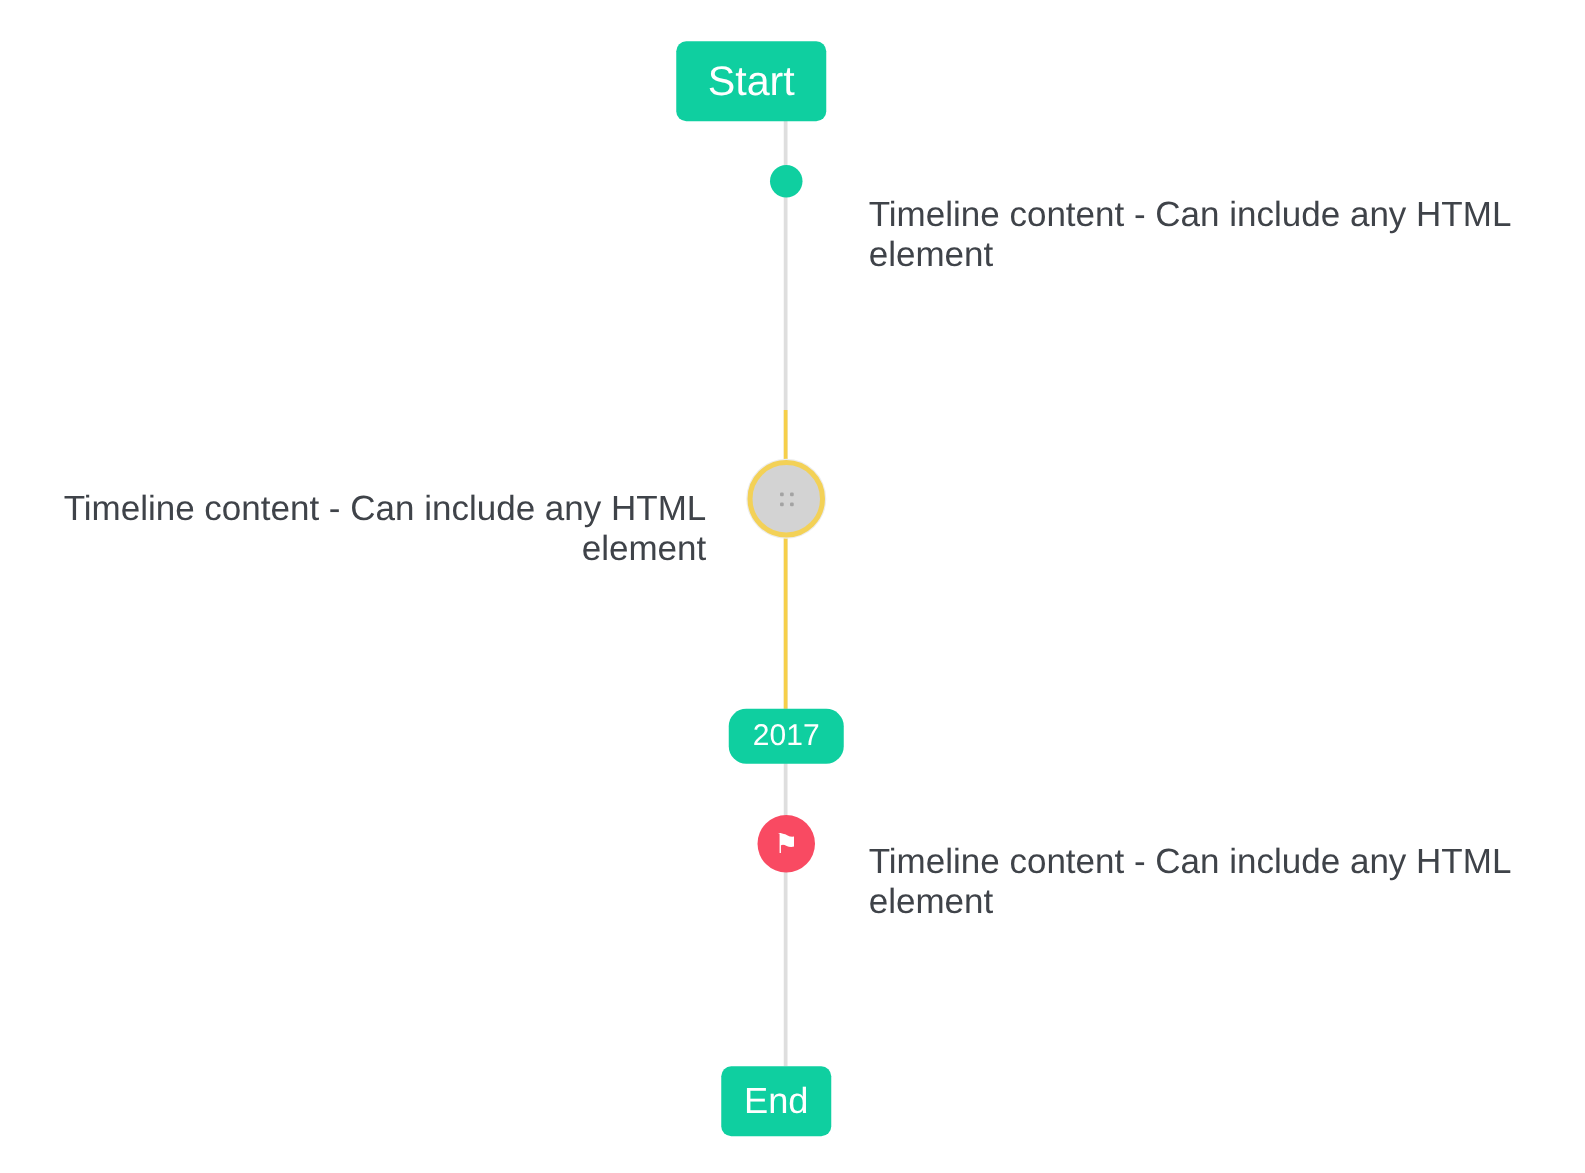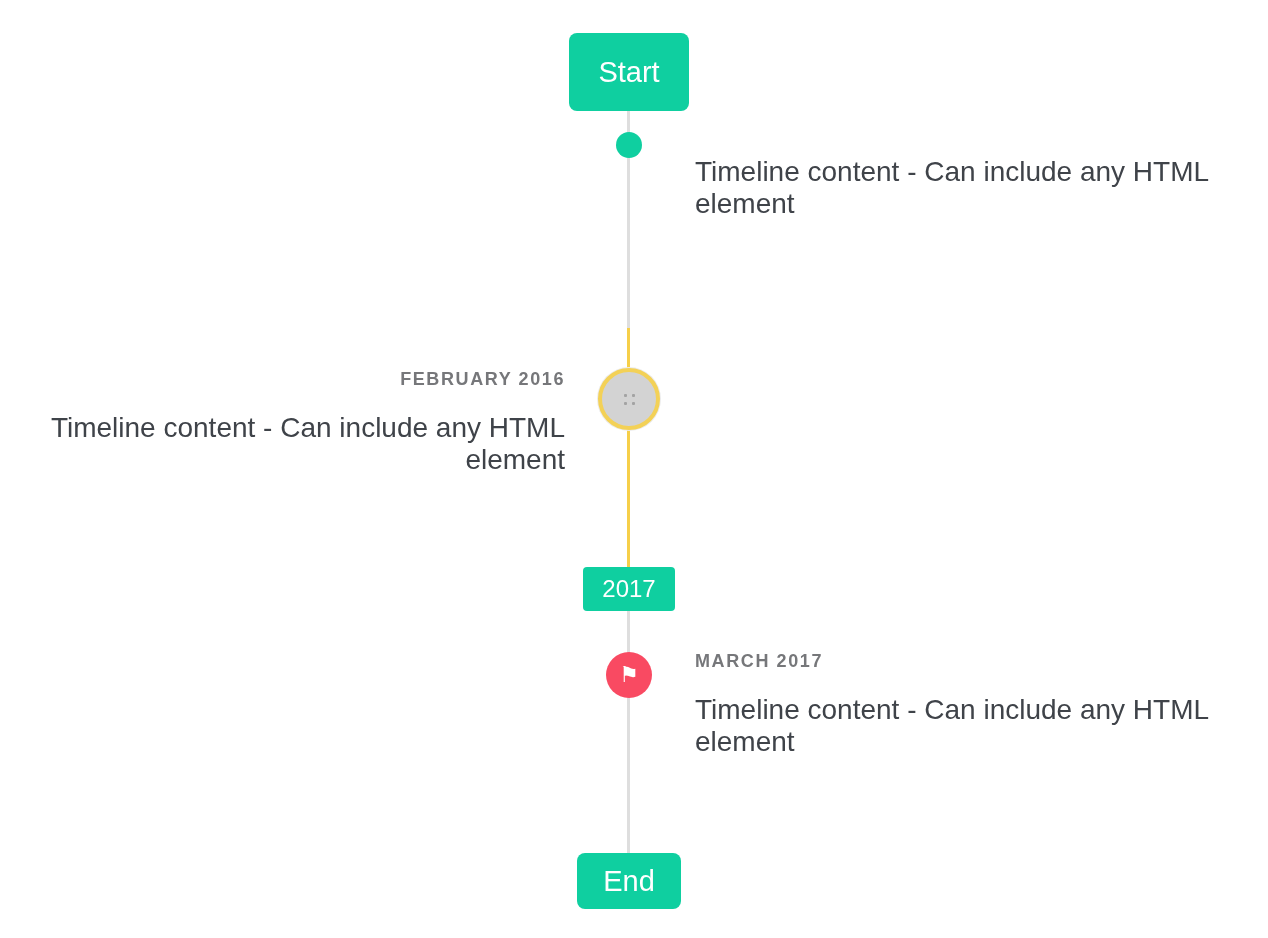--- a/index.html
+++ b/index.html
@@ -36,23 +36,23 @@
   
   .badge {
     position: absolute;
     background: #0fcfa0;
     color: #ffffff;
     display: flex;
     align-items: center;
     justify-content: center;
     border-radius: 8px;
   }
-  .badge-start { left: 569px; top: 33px;  width: 120px; height: 78px; font-size: 29px; }
-  .badge-year  { left: 583px; top: 567px; width: 92px;  height: 44px; font-size: 24px; border-radius: 4px; }
-  .badge-end   { left: 577px; top: 853px; width: 104px; height: 56px; font-size: 29px; }
+  .badge-start { left: 541px; top: 33px;  width: 120px; height: 64px; font-size: 33px; }
+  .badge-year  { left: 583px; top: 567px; width: 92px;  height: 44px; font-size: 24px; border-radius: 14px; }
+  .badge-end   { left: 577px; top: 853px; width: 88px; height: 56px; font-size: 29px; }
 
   
   .marker-dot {
     position: absolute;
     left: 616px; top: 132px;
     width: 26px; height: 26px;
     border-radius: 50%;
     background: #0fcfa0;
   }
   .marker-circle {
@@ -134,30 +134,28 @@
   <div class="marker-circle">
     <span class="dots-icon">
       <i></i>
         <i></i>
         <i></i>
         <i></i>
     </span>
   </div>
 
   <div class="item item-left item-2">
-    <div class="item-title">FEBRUARY 2016</div>
     <div class="item-body">Timeline content - Can include any HTML element</div>
   </div>
 
   <div class="badge badge-year">2017</div>
 
   <div class="marker-flag">
     <span>⚑</span>
   </div>
 
   <div class="item item-right item-3">
-    <div class="item-title">MARCH 2017</div>
     <div class="item-body">Timeline content - Can include any HTML element</div>
   </div>
 
   <div class="badge badge-end">End</div>
 
 </div>
 
 </body></html>

